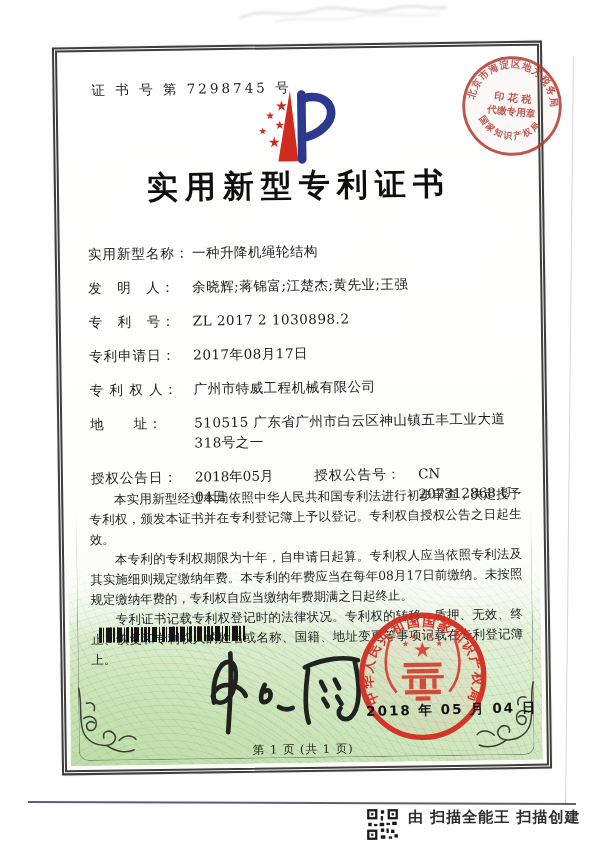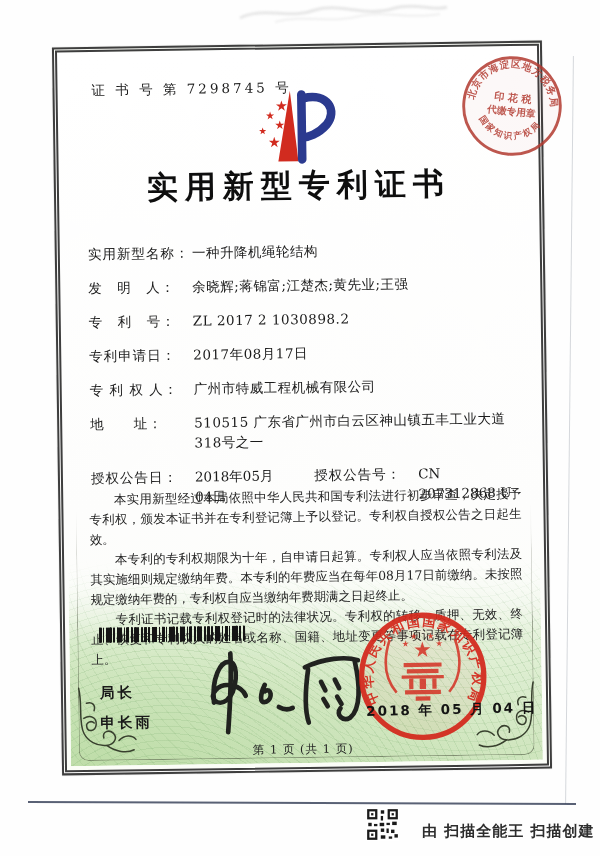--- a/index.html
+++ b/index.html
@@ -67,21 +67,21 @@
   .seal-date{
     position:absolute;left:300px;top:654px;font-size:13.5px;font-weight:bold;letter-spacing:2px;
     color:#141414;font-family:"DejaVu Sans","Liberation Sans",sans-serif;transform:rotate(-0.6deg);white-space:nowrap;
   }
   
   .tax-seal{position:absolute;left:456px;top:50px;width:112px;height:112px;opacity:.85;transform:rotate(6deg);z-index:6;}
   
   .smudge{position:absolute;left:235px;top:0;width:215px;height:26px;opacity:.28;filter:blur(1px);}
   .paper-edge{position:absolute;left:28px;top:802px;width:548px;border-top:2px solid rgba(48,58,82,0.8);transform:rotate(0.2deg);}
   .paper-edge-right{position:absolute;left:569px;top:56px;height:748px;border-left:1.5px solid rgba(70,80,100,0.22);transform:rotate(0.6deg);}
-  .scan-footer{position:absolute;left:366px;top:808px;display:flex;align-items:flex-end;gap:23px;}
+  .scan-footer{position:absolute;left:366px;top:808px;display:flex;align-items:flex-start;gap:9px;}
   .qr{width:33px;height:33px;}
   .scan-text{font-size:15px;color:#2d2d2d;font-weight:600;letter-spacing:1px;font-family:"DejaVu Sans","Liberation Sans",sans-serif;white-space:nowrap;}
 </style>
 </head>
 <body>
 
 <svg width="0" height="0" style="position:absolute" aria-hidden="true">
   <defs>
     <path id="star5" d="M0,-1 L0.225,-0.31 0.95,-0.31 0.36,0.12 0.59,0.81 0,0.38 -0.59,0.81 -0.36,0.12 -0.95,-0.31 -0.225,-0.31 Z"></path>
   </defs>
@@ -177,24 +177,20 @@
     </div>
 
     <div class="paras">
       <p>本实用新型经过本局依照中华人民共和国专利法进行初步审查，决定授予专利权，颁发本证书并在专利登记簿上予以登记。专利权自授权公告之日起生效。</p>
       <p>本专利的专利权期限为十年，自申请日起算。专利权人应当依照专利法及其实施细则规定缴纳年费。本专利的年费应当在每年08月17日前缴纳。未按照规定缴纳年费的，专利权自应当缴纳年费期满之日起终止。</p>
       <p>专利证书记载专利权登记时的法律状况。专利权的转移、质押、无效、终止、恢复和专利权人的姓名或名称、国籍、地址变更等事项记载在专利登记簿上。</p>
     </div>
 
     <div class="barcode"></div>
 
-    <div class="director">
-      <div>局长</div>
-      <div>申长雨</div>
-    </div>
 
     <svg class="signature" viewBox="0 0 160 90">
       <g stroke="#121212" stroke-width="4.4" fill="none" stroke-linecap="round" opacity="0.92">
         <path d="M14,50 C12,28 20,10 30,12 C38,14 36,40 26,48 C18,54 8,46 16,38 C24,30 40,34 44,44"></path>
         <path d="M30,4 C31,26 29,54 27,78"></path>
         <path d="M62,34 C58,42 56,52 63,50 C70,47 68,36 62,40"></path>
         <path d="M75,55 C80,58 84,58 88,56"></path>
         <path d="M100,18 C118,10 138,8 150,12"></path>
         <path d="M103,20 C100,40 99,58 103,70"></path>
         <path d="M147,13 C152,36 152,58 142,66 C135,70 128,63 133,57"></path>

